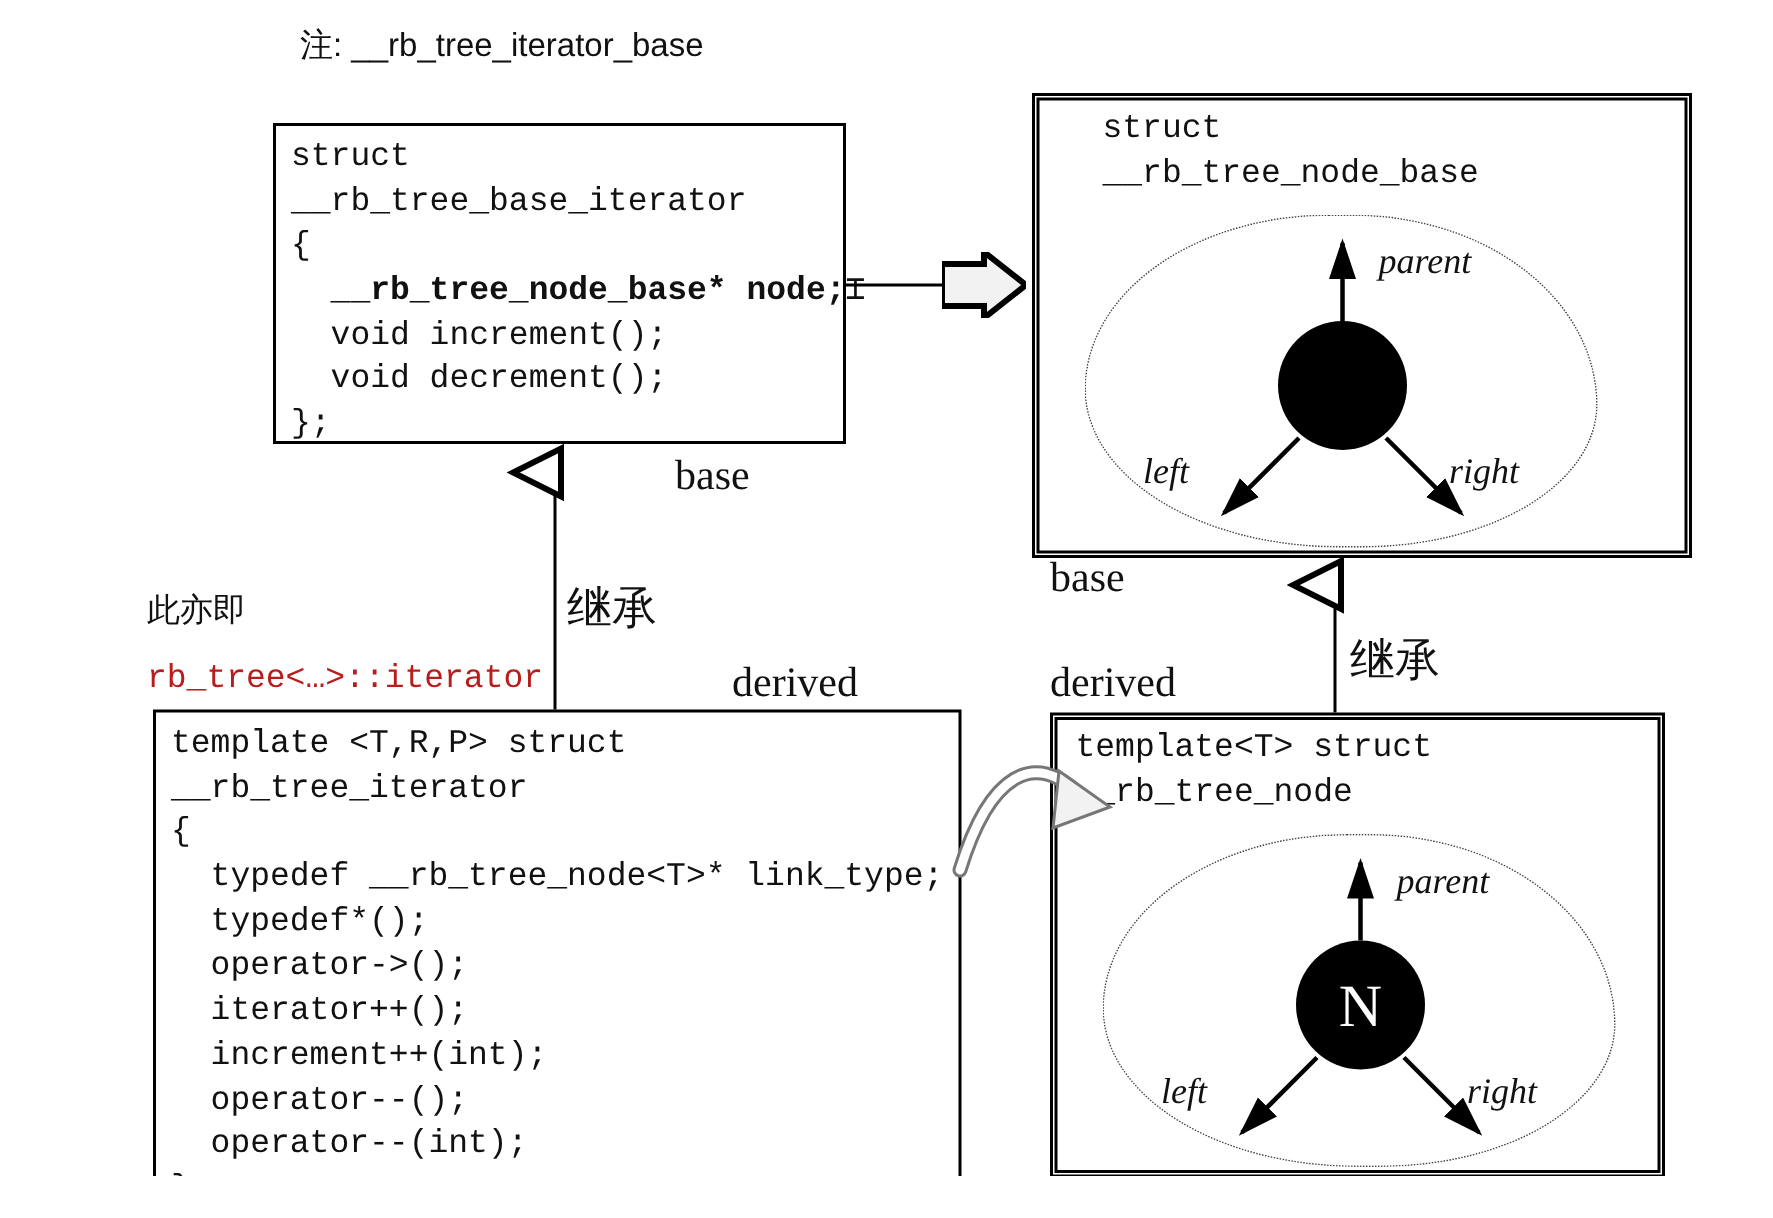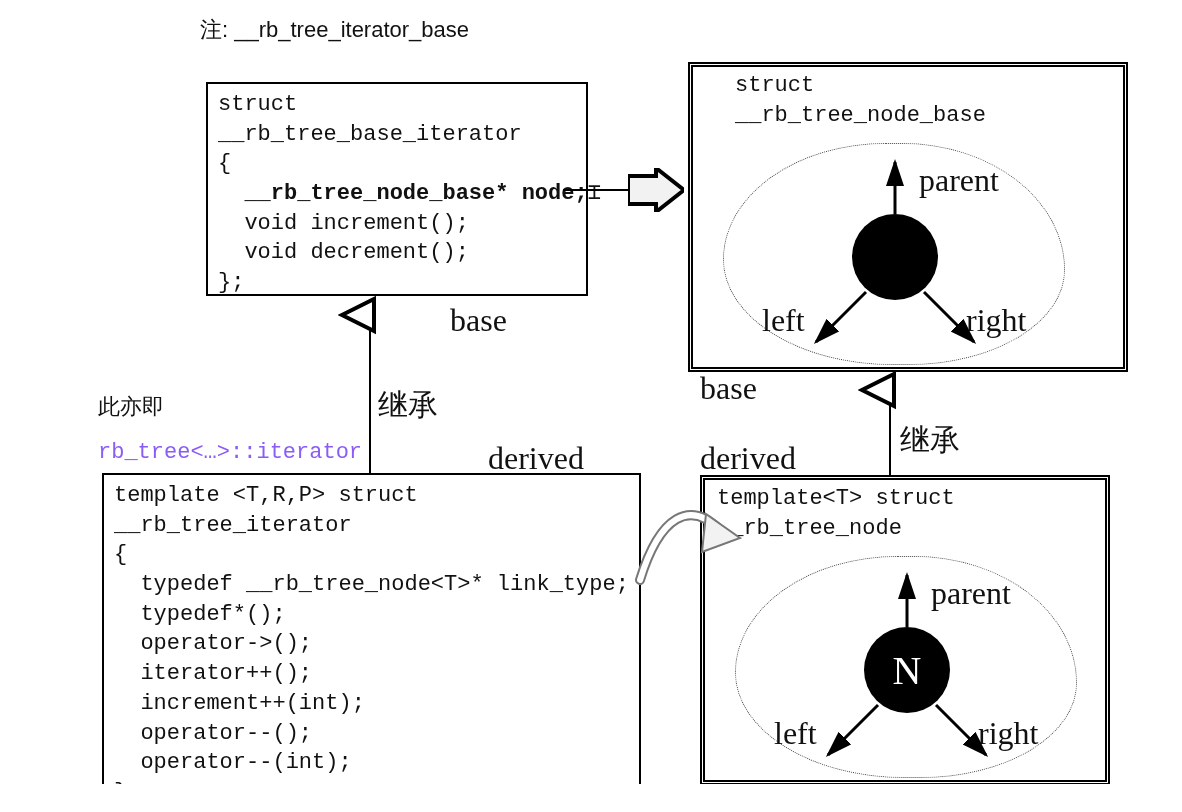--- a/index.html
+++ b/index.html
@@ -3,39 +3,39 @@
 <meta charset="utf-8">
 <style>
   html,body{margin:0;padding:0;font-family:sans-serif;background:#fff;}
   .canvas{position:relative;width:1182px;height:784px;background:#fff;color:#111;}
   .box{position:absolute;border:2px solid #000;background:#fff;}
   .dbl{border:5px double #000;padding:2px;}
   .code{font-family:"Courier New",monospace;font-size:22px;line-height:1.35;
         white-space:pre;padding:6px 10px;}
   .mono{font-family:"Courier New",monospace;}
   .note{position:absolute;font-size:22px;}
-  .lbl{position:absolute;font-size:32px;font-family:"Times New Roman",serif;}
+  .lbl{position:absolute;font-size:28px;font-family:"Times New Roman",serif;}
   .lbl-inherit{font-size:30px;}
   
   .cloud{position:absolute;border:1.5px dotted #444;border-radius:50% 50% 48% 52% /55% 60% 45% 50%;
          width:340px;height:220px;}
   .dot{position:absolute;width:86px;height:86px;border-radius:50%;background:#000;
        left:128px;top:70px;color:#fff;display:flex;align-items:center;justify-content:center;
        font-size:40px;font-family:"Times New Roman",serif;}
-  .cl-lbl{position:absolute;font-size:32px;font-family:"Times New Roman",serif;}
+  .cl-lbl{position:absolute;font-style:italic;font-size:24px;font-family:"Times New Roman",serif;}
   svg.overlay{position:absolute;left:0;top:0;pointer-events:none;}
 </style>
 </head>
 <body>
 
 <div class="canvas">
 
   <div class="note" style="left:200px;top:15px;">注: __rb_tree_iterator_base</div>
 
-  <div class="box" style="left:182px;top:82px;width:378px;height:210px;margin-left:24px;">
+  <div class="box" style="left:182px;top:82px;width:378px;height:210px;">
     <div class="code"><span>struct</span>
 <span>__rb_tree_base_iterator</span>
 <span>{</span>
 <span style="font-weight:900">  __rb_tree_node_base* node;</span><span>⌶</span>
 <span>  void increment();</span>
 <span>  void decrement();</span>
 <span>};</span></div>
   </div>
   <div class="lbl" style="left:450px;top:302px;">base</div>
 
@@ -46,21 +46,21 @@
 <span>  typedef __rb_tree_node&lt;T&gt;* link_type;</span>
 <span>  typedef*();</span>
 <span>  operator-&gt;();</span>
 <span>  iterator++();</span>
 <span>  increment++(int);</span>
 <span>  operator--();</span>
 <span>  operator--(int);</span>
 <span>};</span></div>
   </div>
   <div class="note" style="left:98px;top:392px;">此亦即</div>
-  <div class="note mono" style="left:98px;top:440px;color:#8b5cf6;">rb_tree&lt;…&gt;::iterator</div>
+  <div class="note mono" style="left:98px;top:440px;color:#b91c1c;">rb_tree&lt;…&gt;::iterator</div>
   <div class="lbl" style="left:488px;top:440px;">derived</div>
   <div class="lbl lbl-inherit" style="left:378px;top:385px;">继承</div>
 
   <div class="box dbl" style="left:688px;top:62px;width:396px;height:296px;padding-left:32px;">
     <div class="code" style="padding-top:2px;"><span>struct</span>
 <span>__rb_tree_node_base</span></div>
     <div class="cloud" style="left:30px;top:76px;">
       <div class="dot"></div>
       <div class="cl-lbl" style="left:195px;top:18px;">parent</div>
       <div class="cl-lbl" style="left:38px;top:158px;">left</div>

